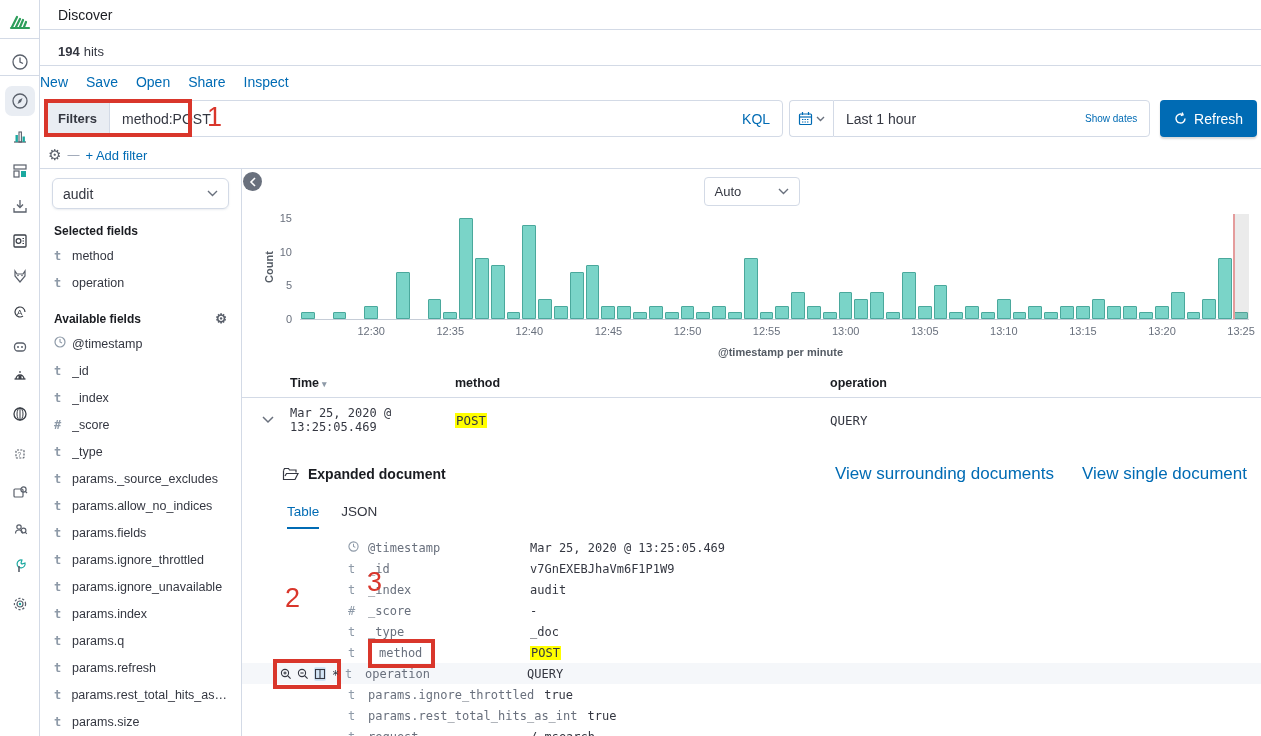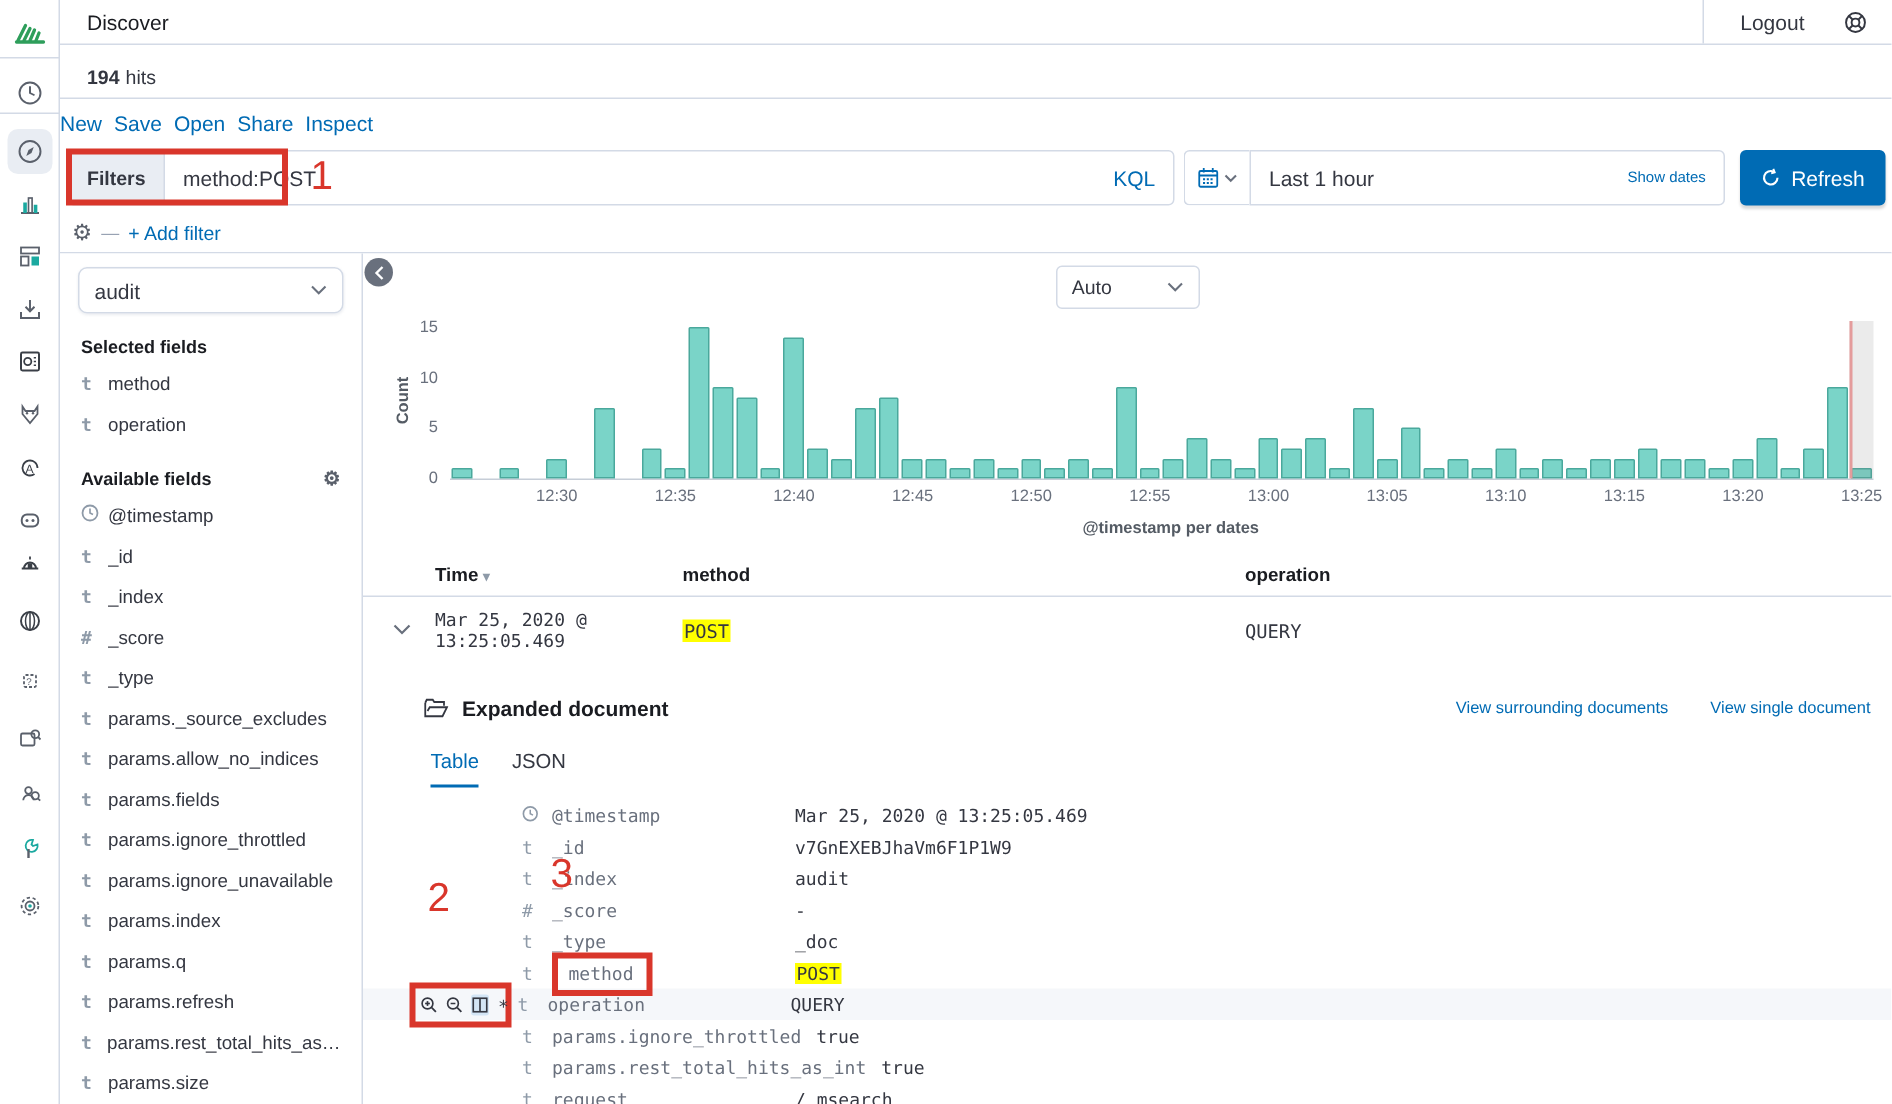--- a/index.html
+++ b/index.html
@@ -23,21 +23,21 @@
   #topbar-right { margin-left:auto; display:flex; align-items:center; height:100%; }
   #logout { border-left:1px solid #d3dae6; height:100%; display:flex; align-items:center;
     padding:0 26px 0 24px; color:#343741; cursor:pointer; }
   #help-btn { margin-right:16px; display:flex; align-items:center; cursor:pointer; }
 
   #hits-row { position:absolute; left:40px; right:0; top:38px; height:28px;
     border-bottom:1px solid #d3dae6; display:flex; align-items:center; padding-left:18px;
     font-size:13px; }
   #hits-row b { font-weight:bold; margin-right:4px; }
 
-  #navlinks { position:absolute; left:40px; top:74px; display:flex; gap:8px; }
+  #navlinks { position:absolute; left:40px; top:74px; display:flex; gap:18px; }
   #navlinks span { color:#006BB4; font-size:14px; cursor:pointer; }
 
   
   #query-row { position:absolute; left:45px; top:100px; right:4px; height:37px; display:flex; }
   #query-input { display:flex; align-items:center; width:740px; background:#fff;
     border:1px solid #d3dae6; border-radius:4px; overflow:hidden; }
   #filters-chip { background:#e9edf3; border-right:1px solid #d3dae6; height:100%;
     display:flex; align-items:center; padding:0 12px; font-weight:bold; font-size:13px; cursor:pointer; }
   #query-text { padding:0 12px; font-size:14px; color:#343741; flex:1; }
   #kql-label { color:#006BB4; font-size:14px; padding-right:12px; cursor:pointer; }
@@ -105,21 +105,21 @@
   #results-row { display:flex; align-items:center; padding:8px 0 8px 20px; font-size:12.5px; }
   #row-chevron { width:28px; color:#69707D; cursor:pointer; display:flex; }
   #results-row .col-time { width:165px; font-size:12px; }
   .hl { background:#ffff00; padding:0 1px; }
   .sort-arrow { color:#8e9aa8; font-size:9px; margin-left:3px; }
 
   
   #expdoc-head { display:flex; align-items:center; margin:22px 0 0 40px; }
   #expdoc-title { font-size:14px; font-weight:bold; color:#1a1c21; margin-left:9px; }
   #expdoc-links { margin-left:auto; margin-right:14px; display:flex; gap:28px; }
-  #expdoc-links span { color:#006BB4; font-size:11px; cursor:pointer; }
+  #expdoc-links span { color:#006BB4; font-size:17px; cursor:pointer; }
   #doc-tabs { display:flex; gap:22px; margin:20px 0 8px 45px; font-size:13.5px; }
   .tab { padding-bottom:8px; cursor:pointer; color:#343741; }
   .tab.active { color:#006BB4; border-bottom:2px solid #006BB4; }
 
   #doc-table { margin-top:4px; font-size:12px; }
   .doc-row { display:flex; align-items:center; height:21px; padding-left:38px;
     font-family:"DejaVu Sans Mono", monospace; }
   .doc-row.hover { background:#f5f7fa; }
   .doc-actions { width:68px; display:flex; align-items:center; gap:5px; color:#343741; }
   .doc-type { width:20px; color:#8e9aa8; }
@@ -266,33 +266,20 @@
             <circle cx="9" cy="9" r="3" fill="none" stroke="#5a606b" stroke-width="1.2"></circle>
             <circle cx="9" cy="9" r="5.6" fill="none" stroke="#5a606b" stroke-width="1.2" stroke-dasharray="2.2 1.8"></circle>
             <circle cx="9" cy="9" r="1.2" fill="#1ba9a0"></circle>
           </svg></span>
       </div>
     </div>
 </div>
 
 <div id="topbar">
   <span id="app-title">Discover</span>
-  <div id="topbar-right">
-    <span id="logout">Logout</span>
-    <span id="help-btn">
-      <svg width="16" height="16" viewBox="0 0 16 16" fill="none" stroke="#343741" stroke-width="1.3">
-        <circle cx="8" cy="8" r="6.3"></circle>
-          <circle cx="8" cy="8" r="2.6"></circle>
-        <line x1="3.5" y1="3.5" x2="6" y2="6"></line>
-          <line x1="12.5" y1="3.5" x2="10" y2="6"></line>
-        <line x1="3.5" y1="12.5" x2="6" y2="10"></line>
-          <line x1="12.5" y1="12.5" x2="10" y2="10"></line>
-      </svg>
-    </span>
-  </div>
 </div>
 
 <div id="hits-row">
   <b>194</b>
   <span>hits</span>
 </div>
 
 <div id="navlinks">
     <span>New</span>
     <span>Save</span>
@@ -639,21 +626,21 @@
         <span class="xtick" style="left: 40.8333%;">12:50</span>
         <span class="xtick" style="left: 49.1667%;">12:55</span>
         <span class="xtick" style="left: 57.5%;">13:00</span>
         <span class="xtick" style="left: 65.8333%;">13:05</span>
         <span class="xtick" style="left: 74.1667%;">13:10</span>
         <span class="xtick" style="left: 82.5%;">13:15</span>
         <span class="xtick" style="left: 90.8333%;">13:20</span>
         <span class="xtick" style="left: 99.1667%;">13:25</span>
       </div>
   </div>
-  <div id="xaxis-label">@timestamp per dates</div>
+  <div id="xaxis-label">@timestamp per minute</div>
 
   <div id="results">
     <div id="results-head">
       <span class="col-time">
         <span>Time</span><span class="sort-arrow">▾</span>
       </span>
       <span class="col-method">method</span>
       <span class="col-op">operation</span>
     </div>
     <div id="results-row">

